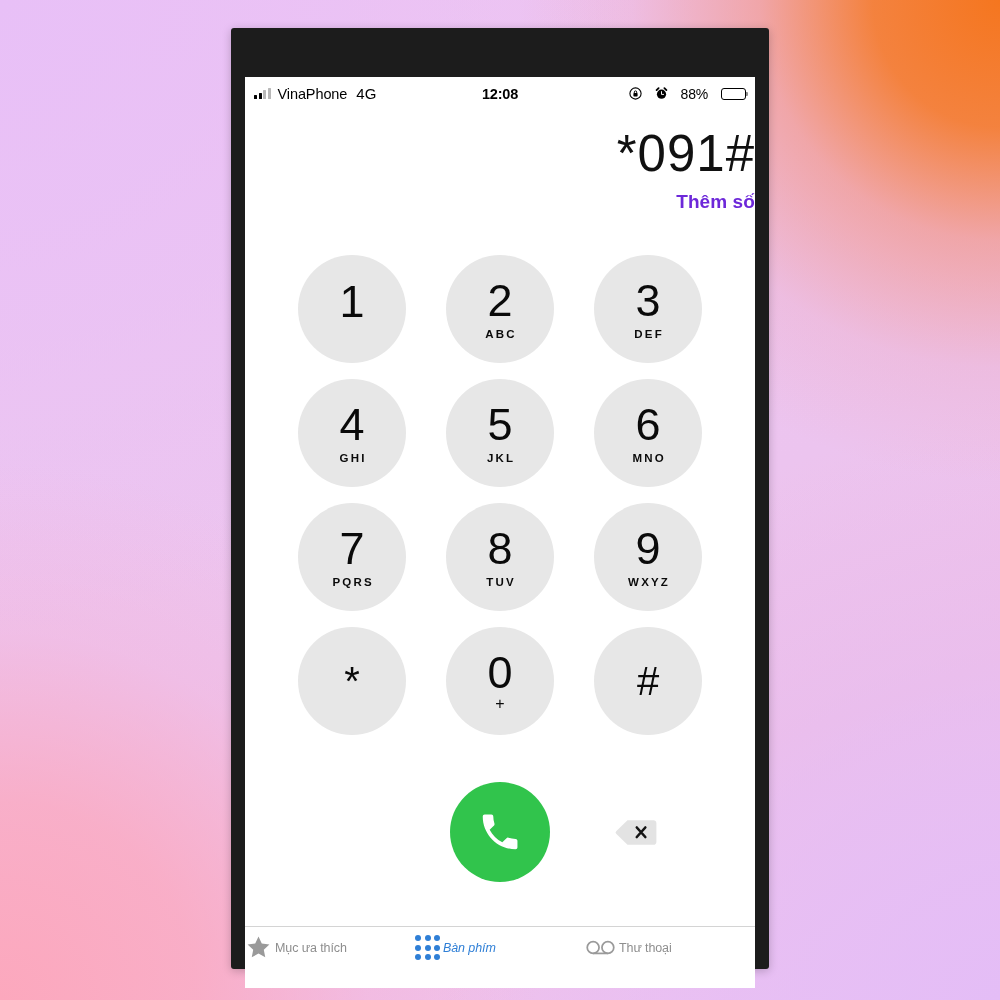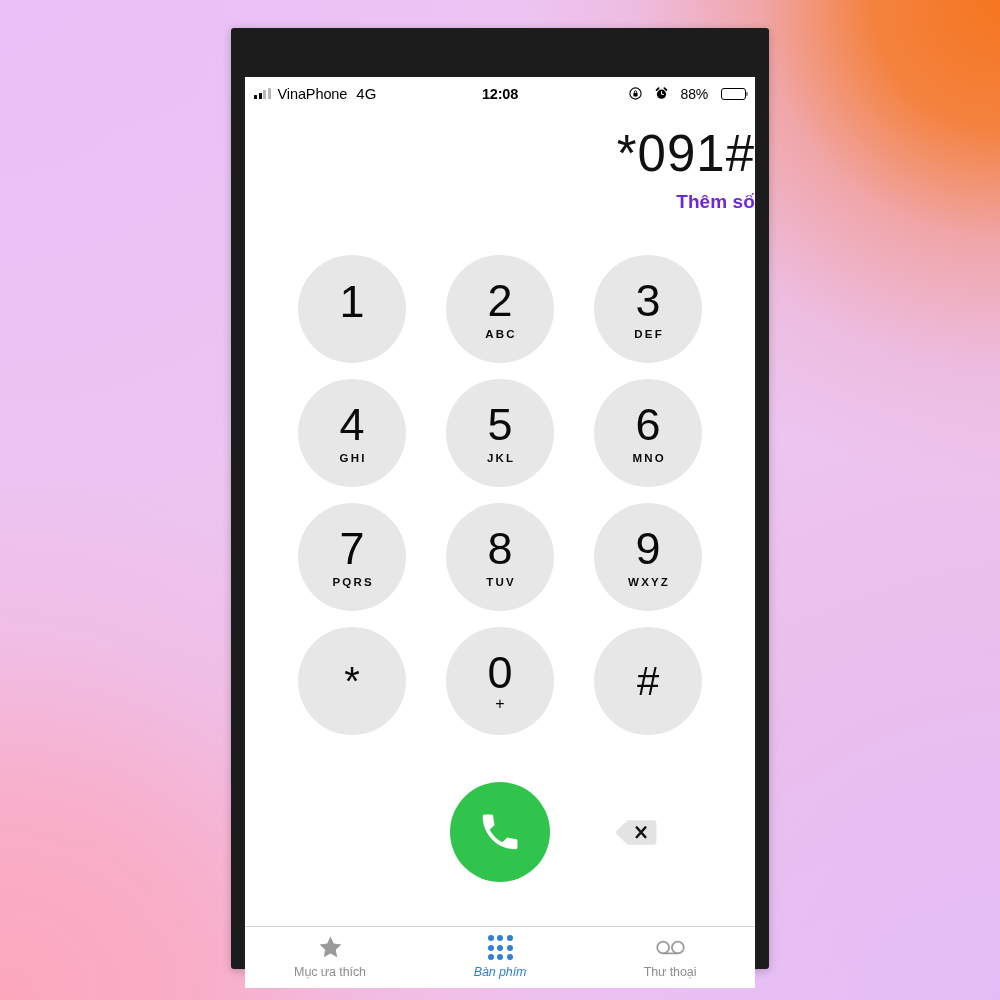--- a/index.html
+++ b/index.html
@@ -117,21 +117,21 @@
   }
 
   
   .tab-bar{
     position:absolute; bottom:0; left:0; width:100%; height:62px;
     border-top:1px solid #d4d4d4;
     display:flex; align-items:flex-start; padding-top:6px;
     background:#fff;
   }
   .tab{
-    flex:1; display:flex; flex-direction:column; align-items:center; gap:3px;
+    flex:1; display:flex; flex-direction:row; align-items:center; gap:3px;
     cursor:pointer; color:#8e8e8e;
   }
   .tab.active{ color:#2f7fd6;font-style:italic; }
   .tab-icon{ height:29px; display:flex; align-items:center; justify-content:center; }
   .tab-label{ font-size:12.5px; letter-spacing:-.1px; }
 
   .kp-grid{ display:grid; grid-template-columns:repeat(3,6px); grid-gap:3.5px; }
   .kp-grid span{ width:6px; height:6px; border-radius:50%; background:#2f7fd6; display:block; }
 </style>
 </head>

